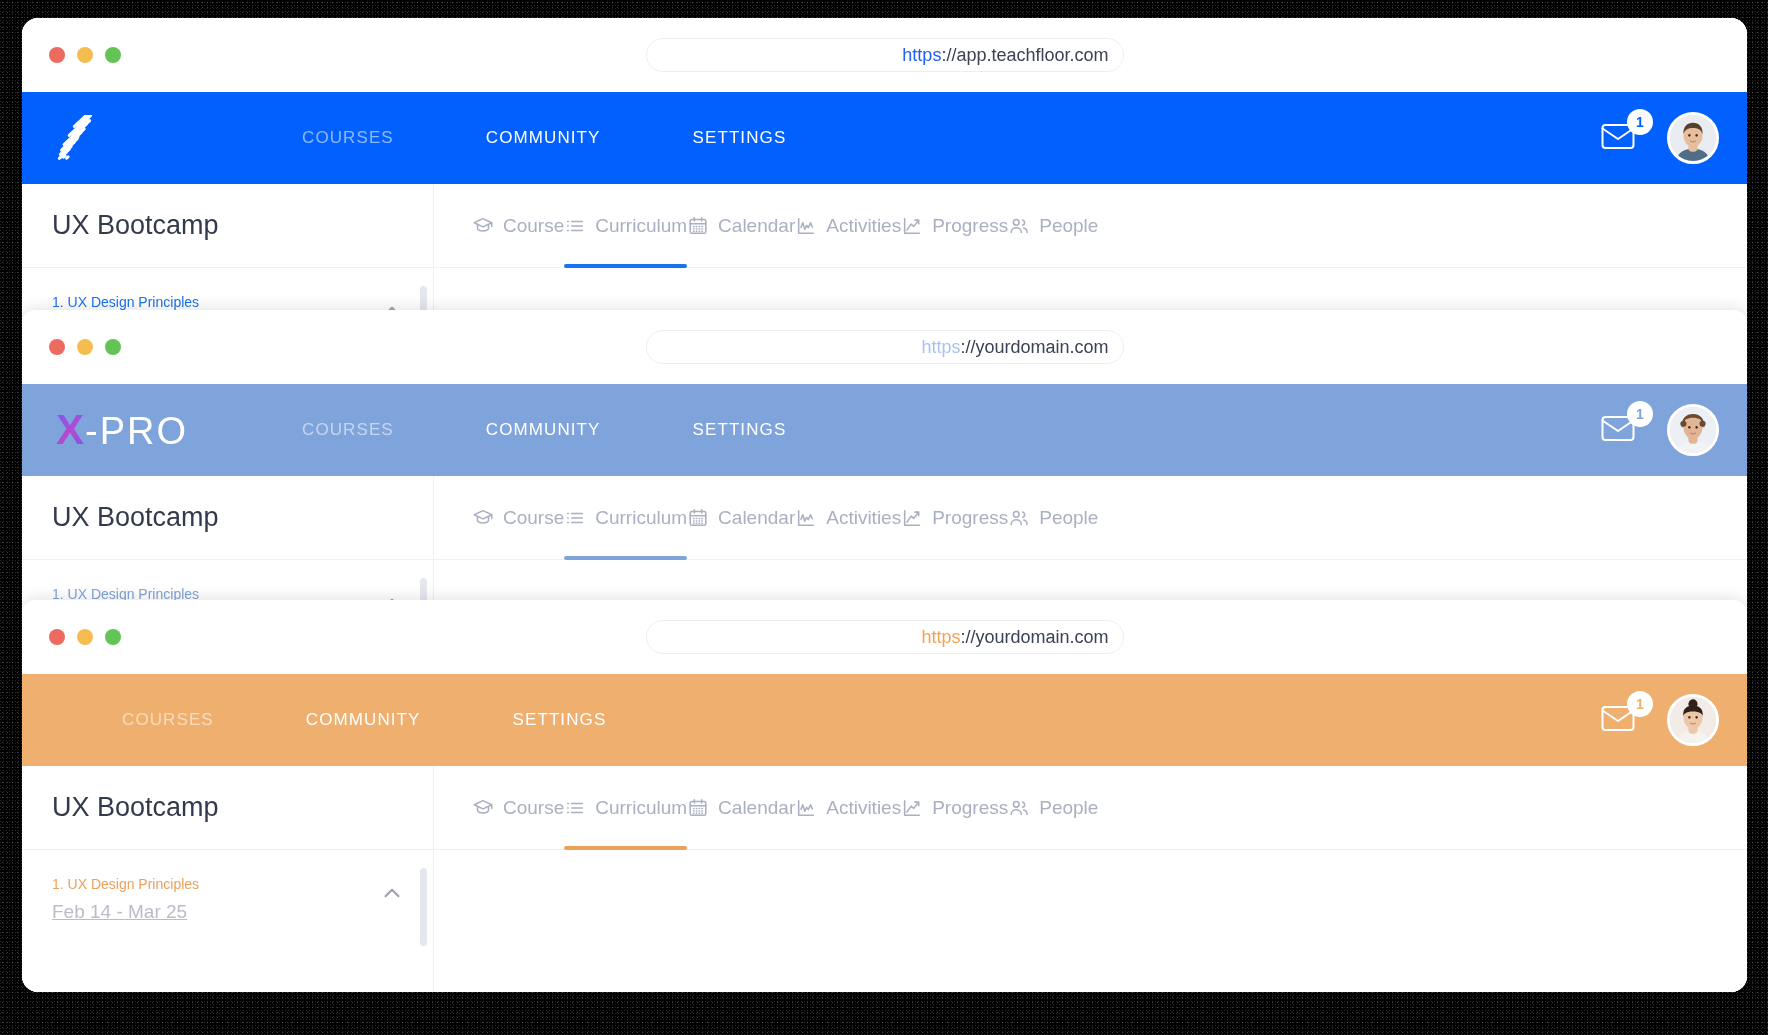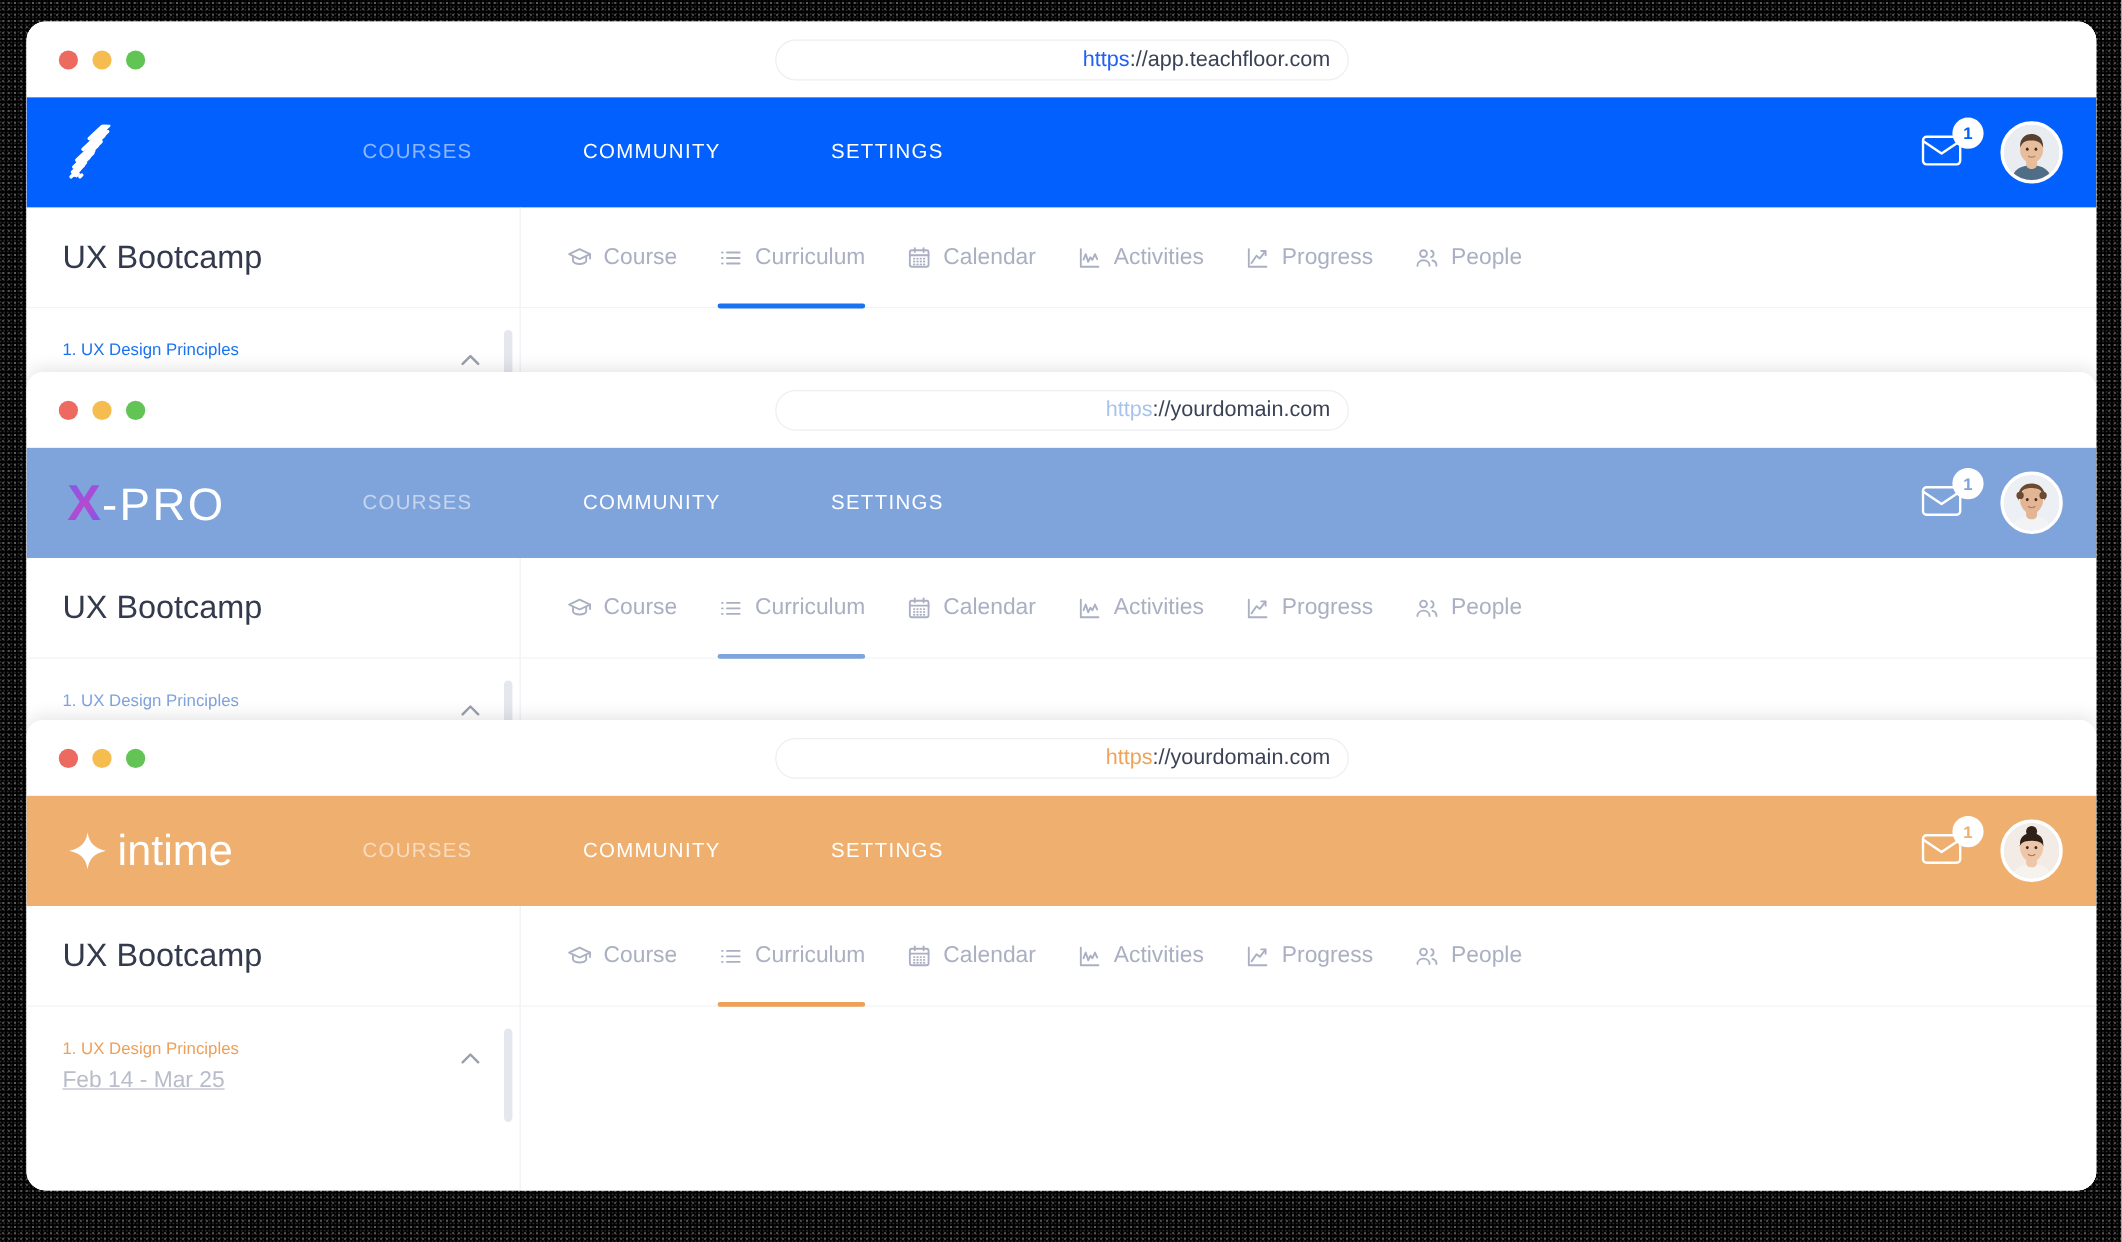--- a/index.html
+++ b/index.html
@@ -55,21 +55,21 @@
     overflow: hidden;
     box-shadow: 0 -3px 14px rgba(0,0,0,.10);
   }
   .window.w1 { top: 0px;   height: 330px; box-shadow: none; }
   .window.w2 { top: 292px; height: 330px; }
   .window.w3 { top: 582px; height: 392px; }
 
   
   .titlebar {
     position: relative;
-    height: 63px;
+    height: 74px;
     background: #fff;
     display: flex;
     align-items: center;
   }
   .traffic {
     display: flex;
     gap: 12px;
     margin-left: 27px;
   }
   .dot { width: 16px; height: 16px; border-radius: 50%; }
@@ -219,21 +219,20 @@
     font-size: 27px;
     color: #343a4d;
     border-right: 1px solid #eef0f4;
     flex: none;
   }
   .tabs {
     flex: 1;
     display: flex;
     align-items: center;
     padding-left: 38px;
-    gap: 34px;
   }
   .tab {
     display: flex;
     align-items: center;
     gap: 9px;
     height: 84px;
     font-size: 19px;
     color: #aab0c2;
     cursor: pointer;
     position: relative;
@@ -572,28 +571,20 @@
             <span class="dot red"></span>
             <span class="dot yellow"></span>
             <span class="dot green"></span>
           </div>
           <div class="urlbar">
             <span class="scheme" style="color: rgb(240, 163, 86);">https</span>
             <span>://yourdomain.com</span>
           </div>
         </div>
         <div class="appbar" style="background: rgb(239, 175, 110);">
-          <div class="brand">
-            <div class="logo-intime">
-              <svg width="34" height="34" viewBox="0 0 40 40">
-                <path d="M20 2c1.6 10 6.4 15.4 18 18-11.6 2.6-16.4 8-18 18-1.6-10-6.4-15.4-18-18C13.6 17.4 18.4 12 20 2z" fill="#ffffff"></path>
-              </svg>
-              <span>intime</span>
-            </div>
-          </div>
           <div class="navlinks">
             <div class="navlink dim">COURSES</div>
             <div class="navlink">COMMUNITY</div>
             <div class="navlink">SETTINGS</div>
           </div>
           <div class="nav-right">
             <div class="mail-wrap"><svg width="38" height="30" viewBox="0 0 38 30" fill="none" stroke="#ffffff" stroke-width="2" stroke-linecap="round" stroke-linejoin="round">
                 <rect x="1.5" y="4" width="31" height="23" rx="3"></rect>
                 <path d="M1.5 7.5 17 18 32.5 7.5"></path>
               </svg><div class="badge" style="color: rgb(239, 175, 110);">1</div></div>

